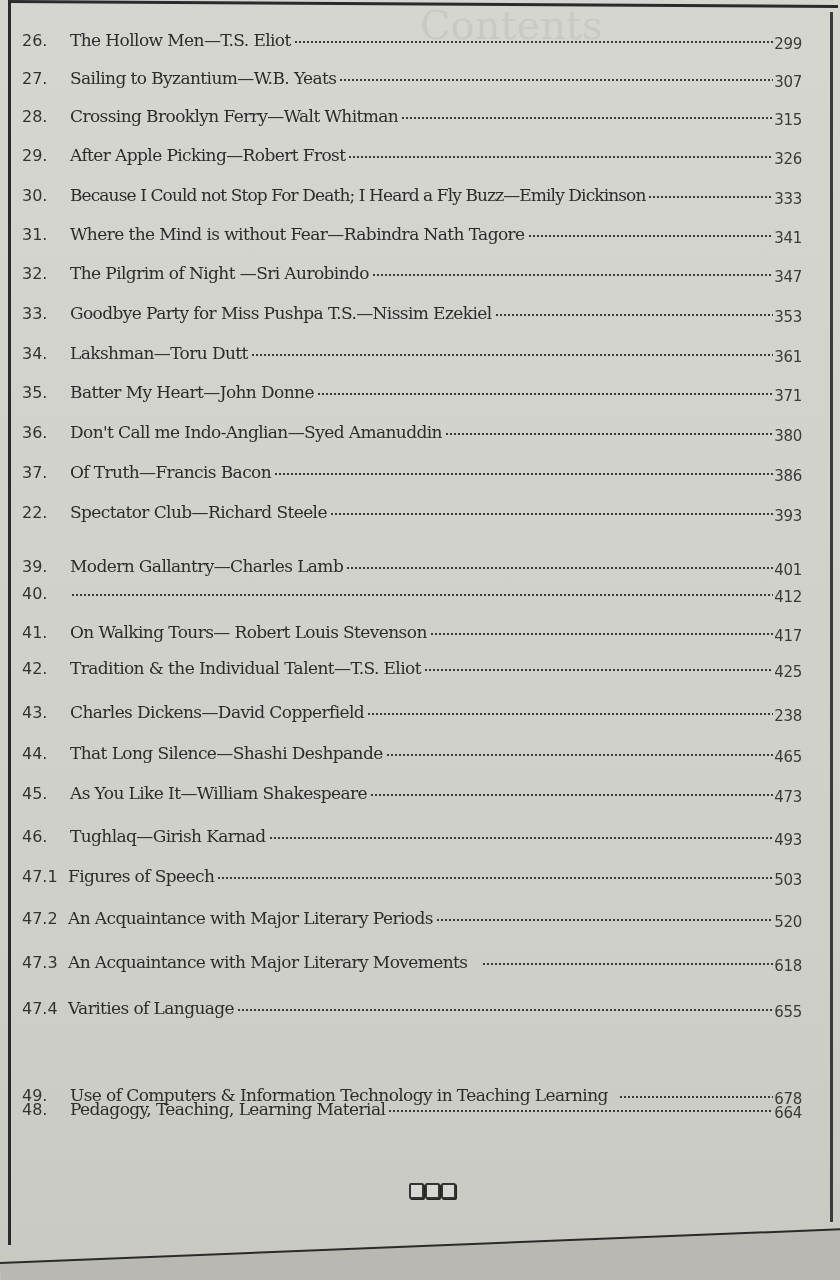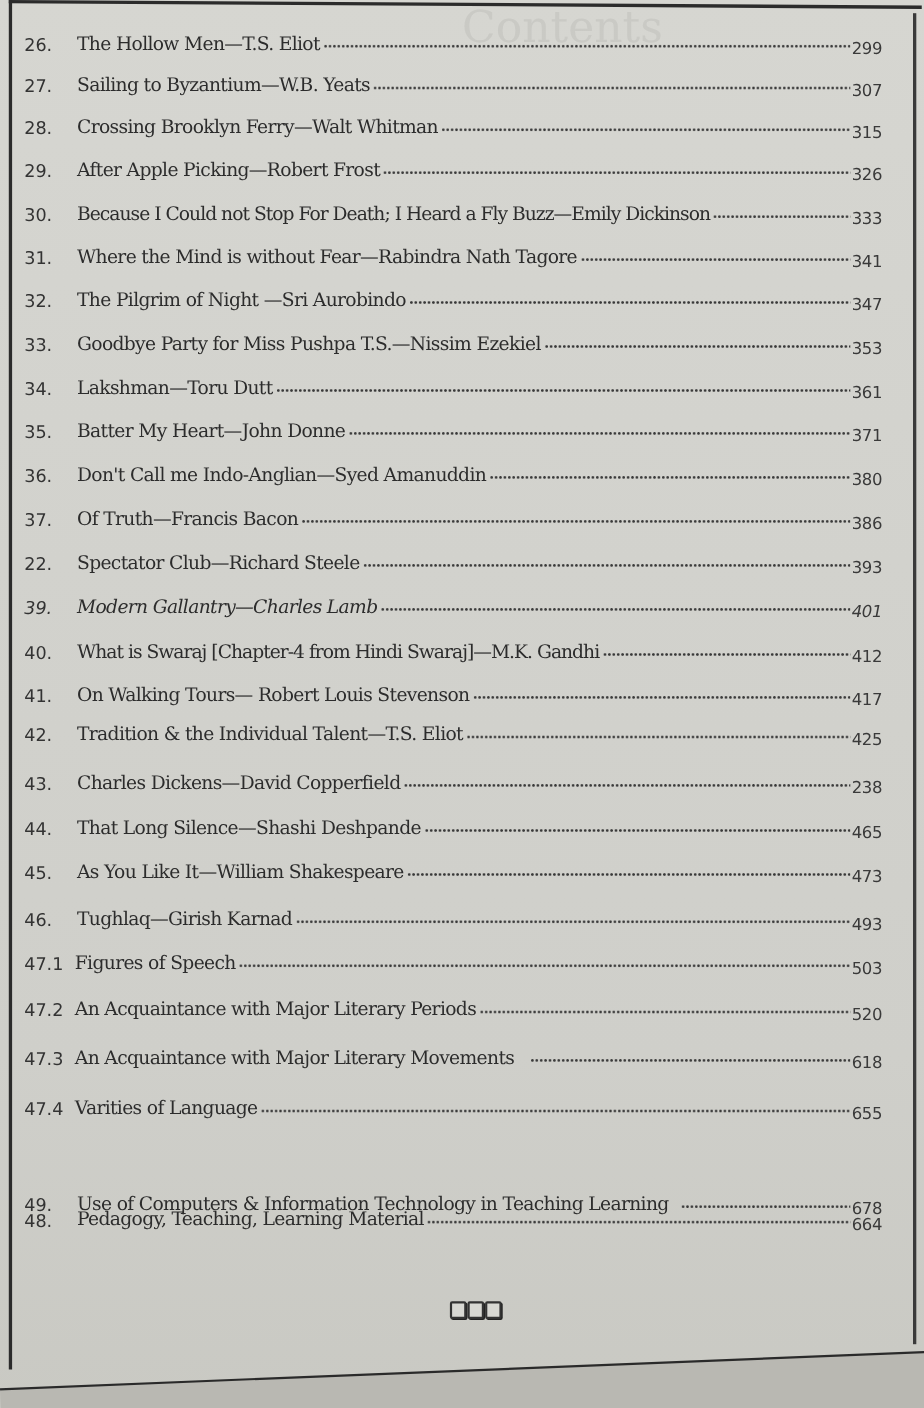--- a/index.html
+++ b/index.html
@@ -220,29 +220,28 @@
         <span class="title">Of Truth—Francis Bacon</span>
         <span class="leader"></span>
         <span class="page-no">386</span>
       </div>
     <div class="row" style="top:494px;">
         <span class="num">22.</span>
         <span class="title">Spectator Club—Richard Steele</span>
         <span class="leader"></span>
         <span class="page-no">393</span>
       </div>
-    <div class="row" style="top:534px;font-style:italic;">
+    <div class="row" style="top:548px;">
         <span class="num">39.</span>
         <span class="title">Modern Gallantry—Charles Lamb</span>
         <span class="leader"></span>
         <span class="page-no">401</span>
       </div>
     <div class="row" style="top:575px;">
         <span class="num">40.</span>
-        <span class="title" style="letter-spacing:-0.9px;">What is Swaraj [Chapter-4 from Hindi Swaraj]—M.K. Gandhi</span>
         <span class="leader"></span>
         <span class="page-no">412</span>
       </div>
     <div class="row" style="top:614px;">
         <span class="num">41.</span>
         <span class="title">On Walking Tours— Robert Louis Stevenson</span>
         <span class="leader"></span>
         <span class="page-no">417</span>
       </div>
     <div class="row" style="top:650px;">

